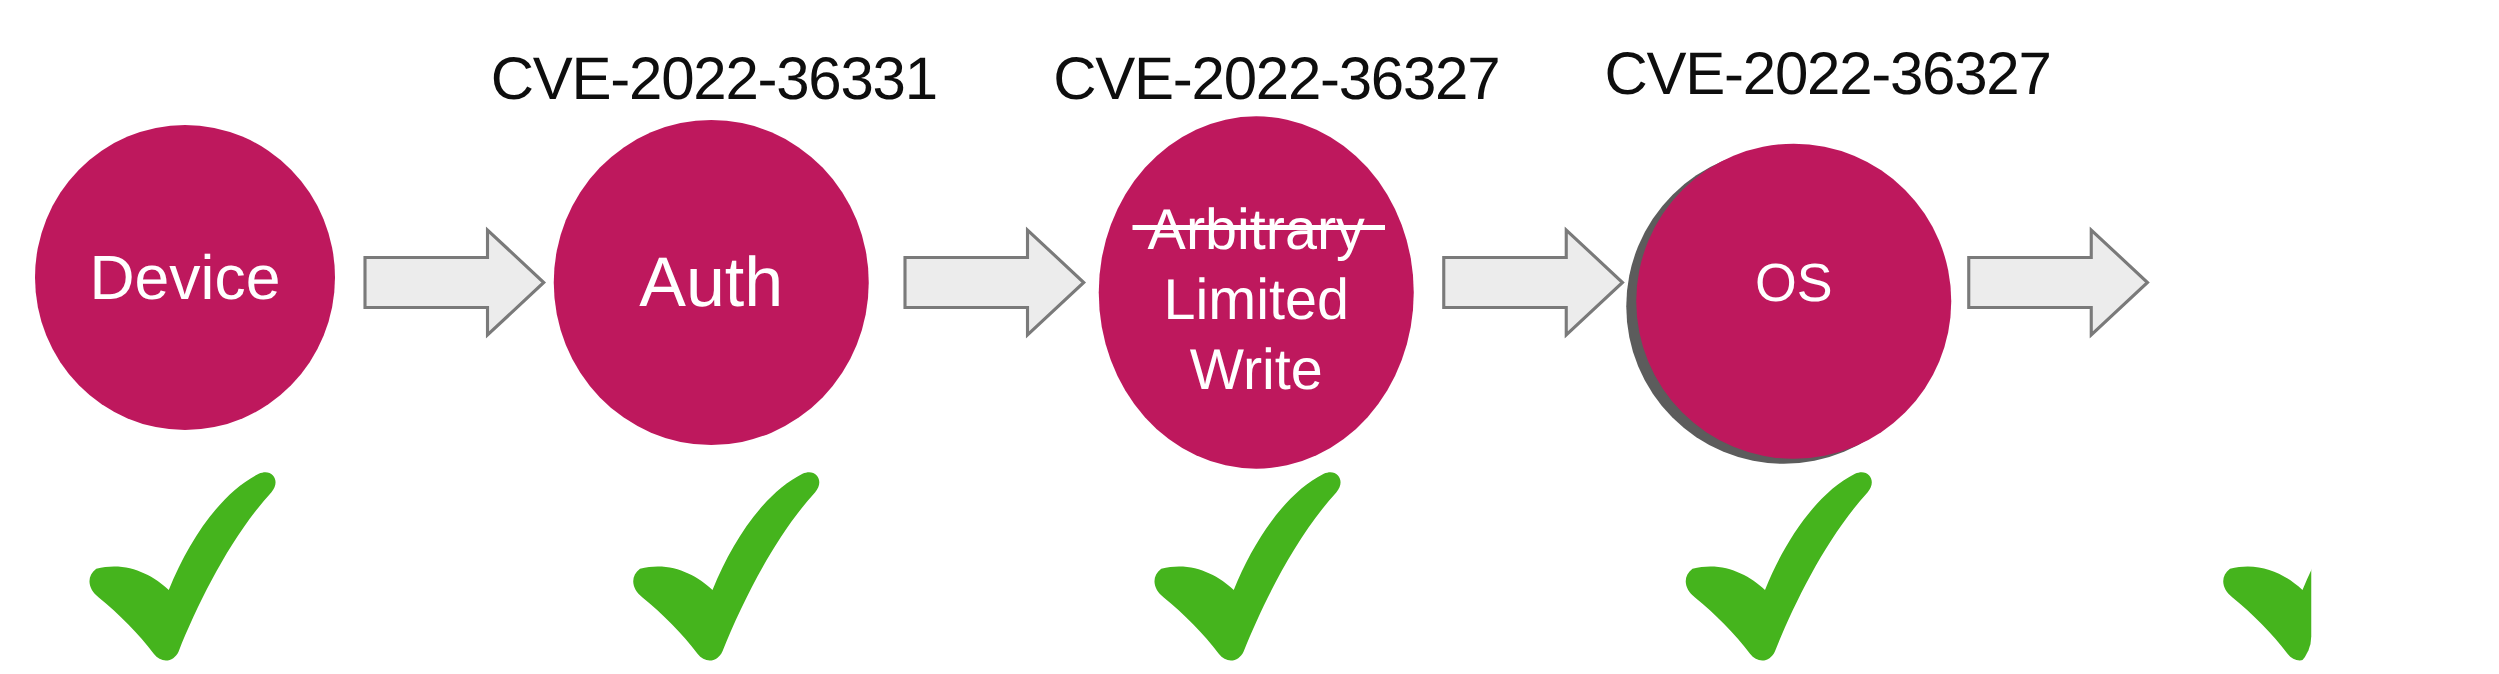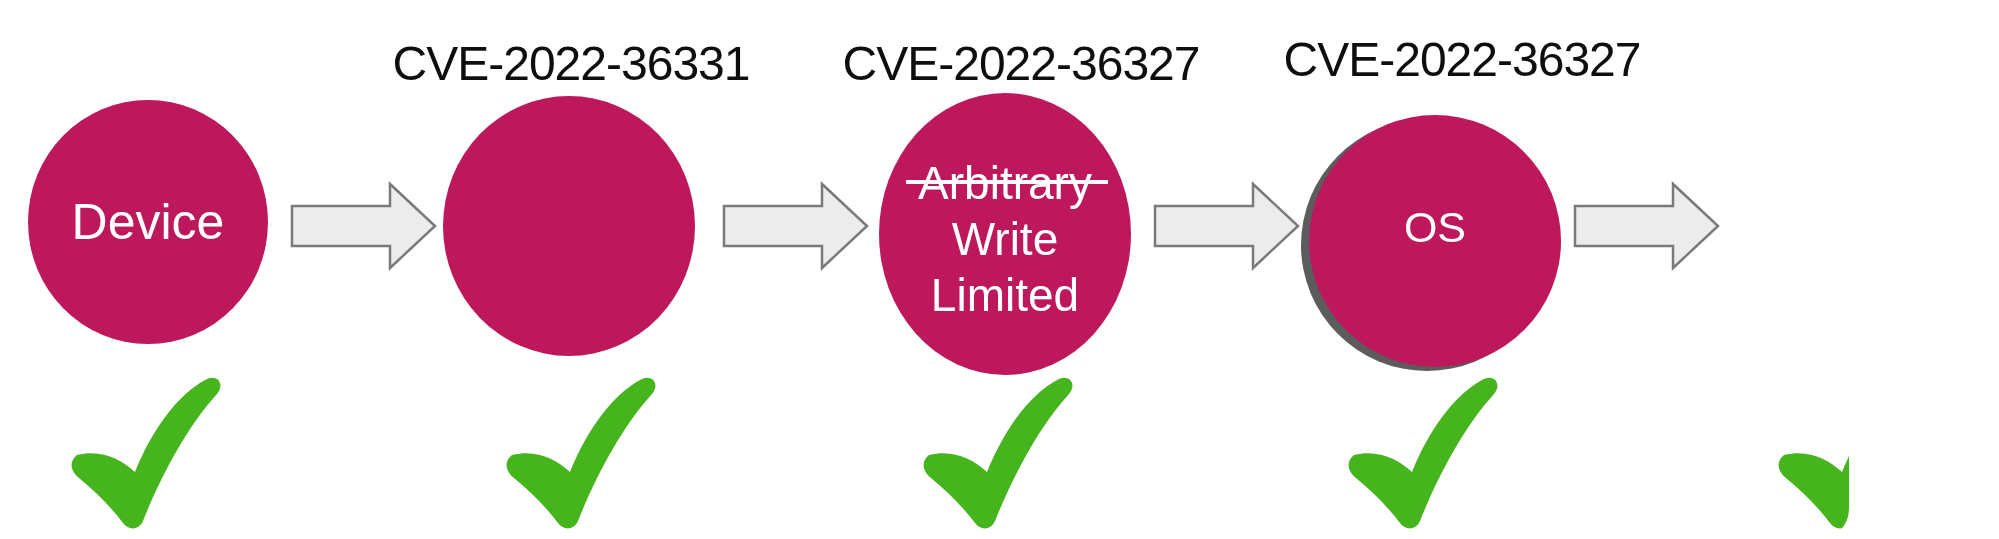--- a/index.html
+++ b/index.html
@@ -80,30 +80,31 @@
 
   <div class="node n1">
     <span class="ln">Device</span>
   </div>
 
   <svg class="arrow a1" viewBox="0 0 148 90">
     <polygon points="2,25 100,25 100,3 145,45 100,87 100,65 2,65" fill="#ececec" stroke="#7a7a7a" stroke-width="2.5" stroke-linejoin="miter"></polygon>
   </svg>
 
   <div class="node n2">
+    <span class="ln">Auth</span>
   </div>
 
   <svg class="arrow a2" viewBox="0 0 148 90">
     <polygon points="2,25 100,25 100,3 145,45 100,87 100,65 2,65" fill="#ececec" stroke="#7a7a7a" stroke-width="2.5" stroke-linejoin="miter"></polygon>
   </svg>
 
   <div class="node n3">
     <span class="ln"><span class="struck">Arbitrary</span></span>
+    <span class="ln">Limited</span>
     <span class="ln">Write</span>
-    <span class="ln">Limited</span>
   </div>
 
   <svg class="arrow a3" viewBox="0 0 148 90">
     <polygon points="2,25 100,25 100,3 145,45 100,87 100,65 2,65" fill="#ececec" stroke="#7a7a7a" stroke-width="2.5" stroke-linejoin="miter"></polygon>
   </svg>
 
   <div class="node n4">
     <span class="ln">OS</span>
   </div>
 

